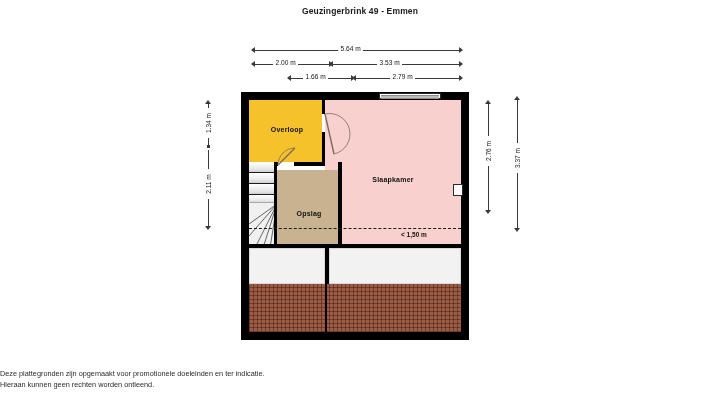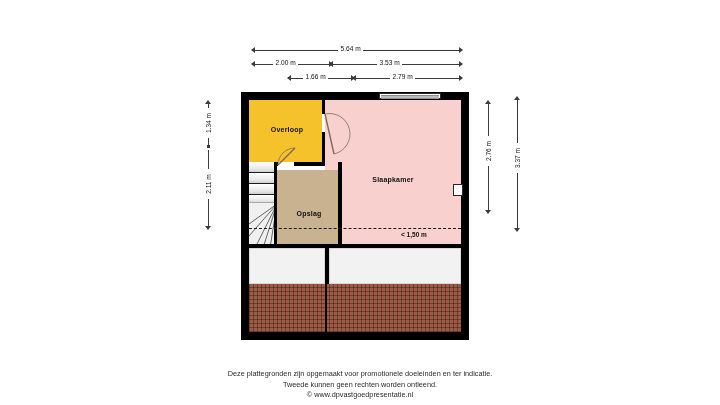--- a/index.html
+++ b/index.html
@@ -241,32 +241,33 @@
   .tick-u { border-width: 0 3px 4px 3px; border-color: transparent transparent #3a3a3a transparent; }
   .tick-d { border-width: 4px 3px 0 3px; border-color: #3a3a3a transparent transparent transparent; }
   .tick-sq { position: absolute; width: 3px; height: 3px; background: #3a3a3a; }
 
   
   #footer {
     position: absolute;
     left: 0;
     top: 369px;
     width: 720px;
-    text-align: center;
+    text-align: left;
   }
   #footer .fline {
     font-size: 7.3px;
     line-height: 10.5px;
     color: #2a2a2a;
   }
 </style>
 </head>
 <body>
 
 <div id="header">
+  <div class="line">Geuzingerbrink 49 - Emmen</div>
 </div>
 
 <div id="stage">
 
   <div class="dim">
     <div class="dim-line-h" style="left:255px; top:50px; width:204px;"></div>
     <div class="tick tick-l" style="left:251px; top:47px;"></div>
     <div class="tick tick-r" style="left:459px; top:47px;"></div>
     <div class="dim-text" style="left:338px; top:45px;">5.64 m</div>
   </div>
@@ -389,15 +390,14 @@
       <div class="wall" style="left:76px; top:148px; width:4px; height:36px;"></div>
       <div class="roofpanel" style="left:80px; top:148px; width:132px; height:36px;"></div>
       <div id="roof-hatch" style="left:0px; top:184px; width:212px; height:48px;"></div>
       <div class="wall" style="left:76px; top:184px; width:2px; height:48px;"></div>
     </div>
   </div>
 </div>
 
 <div id="footer">
   <div class="fline">Deze plattegronden zijn opgemaakt voor promotionele doeleinden en ter indicatie.</div>
-  <div class="fline">Tweede kunnen geen rechten worden ontleend.</div>
-  <div class="fline">© www.dpvastgoedpresentatie.nl</div>
+  <div class="fline">Hieraan kunnen geen rechten worden ontleend.</div>
 </div>
 
 </body></html>

